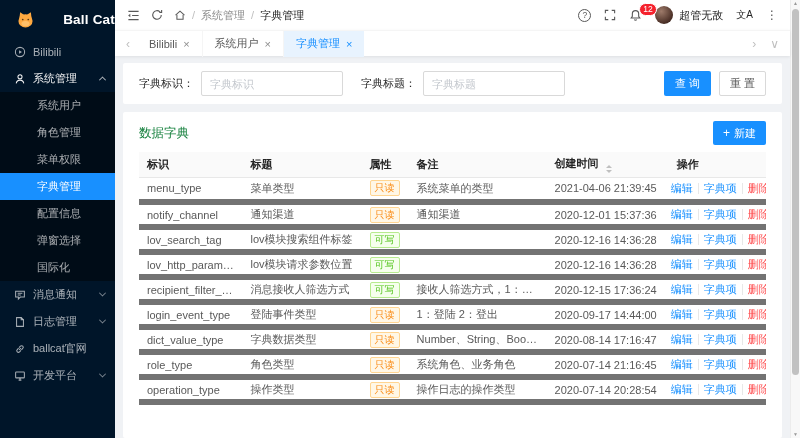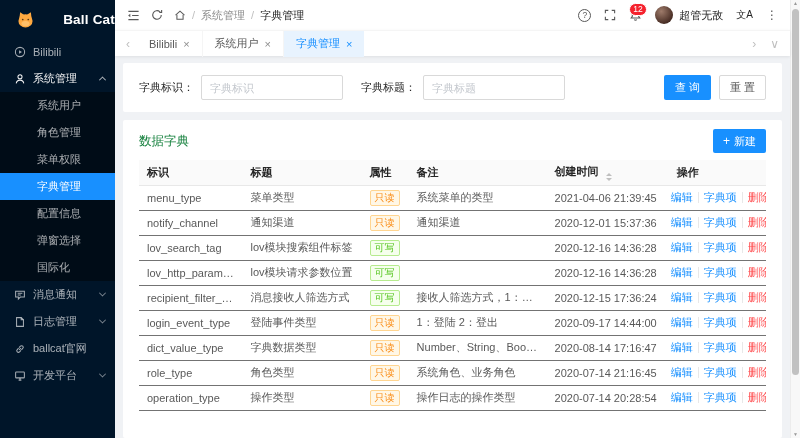--- a/index.html
+++ b/index.html
@@ -28,56 +28,56 @@
   
   .main { flex:1; min-width:0; display:flex; flex-direction:column; }
   .topbar { height:30px; background:#fff; display:flex; align-items:center; gap:11px; padding:0 12px; flex-shrink:0; }
   .icon-btn { color:#595959; display:flex; align-items:center; cursor:pointer; }
   .breadcrumb { display:flex; align-items:center; gap:6px; color:#8c8c8c; }
   .breadcrumb .sep { color:#bfbfbf; }
   .breadcrumb .current { color:#262626; }
   .topbar-right { margin-left:auto; display:flex; align-items:center; gap:13px; }
   .q-circle { width:13px; height:13px; border:1.2px solid #595959; border-radius:50%; font-size:8.5px; display:flex; align-items:center; justify-content:center; color:#595959; }
   .bell-wrap { position:relative; }
-  .badge { position:absolute; top:-6px; left:0; background:#f5222d; color:#fff; font-size:8.5px; height:13px; min-width:17px; padding:0 3px; border-radius:7px; border:1px solid #fff; display:flex; align-items:center; justify-content:center; }
+  .badge { position:absolute; top:-6px; left:10px; background:#f5222d; color:#fff; font-size:8.5px; height:13px; min-width:17px; padding:0 3px; border-radius:7px; border:1px solid #fff; display:flex; align-items:center; justify-content:center; }
   .avatar { width:18px; height:18px; border-radius:50%; background:radial-gradient(circle at 35% 30%, #9e7b6a, #4a2f26 70%, #241512); flex-shrink:0; }
   .user-area { display:flex; align-items:center; gap:6px; cursor:pointer; }
   .username { color:#262626; }
   .translate { font-size:10px; color:#262626; cursor:pointer; }
   .more-dots { color:#595959; font-size:12px; cursor:pointer; }
 
   .tabsbar { height:26px; background:#fff; border-top:1px solid #f5f5f5; box-shadow:0 1px 3px rgba(0,0,0,.08); display:flex; align-items:center; padding:0 4px; flex-shrink:0; position:relative; z-index:2; }
   .tab-nav { color:#bfbfbf; padding:0 7px; font-size:12px; cursor:pointer; }
   .tab { height:26px; display:flex; align-items:center; gap:6px; padding:0 12px; color:#595959; border-right:1px solid #f5f5f5; cursor:pointer; }
   .tab .close { color:#8c8c8c; font-size:11px; }
   .tab.active { background:#e8f3fe; color:#1890ff; border-right:none; }
   .tab.active .close { color:#1890ff; }
   .tabs-right { margin-left:auto; display:flex; align-items:center; }
 
   .content { flex:1; min-height:0; padding:7px 8px 0; display:flex; flex-direction:column; gap:8px; }
 
-  .search-card { background:#fff; border-radius:2px; height:49px; flex-shrink:0; display:flex; align-items:center; padding:0 16px; gap:18px; }
+  .search-card { background:#fff; border-radius:2px; height:41px; flex-shrink:0; display:flex; align-items:center; padding:0 16px; gap:18px; }
   .form-item { display:flex; align-items:center; gap:7px; }
   .form-item label { color:#262626; }
   .form-item input { width:142px; height:25px; border:1px solid #d9d9d9; border-radius:2px; padding:0 8px; font-size:11px; color:#262626; outline:none; font-family:inherit; }
   .form-item input::placeholder { color:#c3c7cd; }
   .search-actions { margin-left:auto; display:flex; gap:8px; }
   .btn { height:25px; padding:0 10px; border-radius:2px; font-size:11px; display:inline-flex; align-items:center; justify-content:center; cursor:pointer; border:1px solid transparent; white-space:nowrap; }
   .btn-primary { background:#1890ff; color:#fff; }
   .btn-default { background:#fff; border-color:#d9d9d9; color:#595959; }
 
   .table-card { background:#fff; border-radius:2px; flex:1; min-height:0; padding:6px 16px 0; display:flex; flex-direction:column; overflow:hidden; }
   .card-head { height:30px; display:flex; align-items:center; flex-shrink:0; }
   .card-title { font-size:12.5px; color:#15803d; }
   .btn-create { margin-left:auto; height:24px; background:#1890ff; color:#fff; border:none; border-radius:2px; padding:0 10px; font-size:11px; display:inline-flex; align-items:center; gap:4px; cursor:pointer; }
   .btn-create .plus { font-size:12px; }
 
   table { width:100%; border-collapse:collapse; table-layout:fixed; margin-top:4px; }
   thead th { background:#fafafa; height:25px; font-weight:bold; color:#262626; text-align:left; padding:0 8px; font-size:11px; border-bottom:1px solid #e8e8e8; white-space:nowrap; }
-  tbody td { height:25px; padding:0 8px; border-bottom:1px solid #737373; color:#595959; white-space:nowrap; overflow:hidden; text-overflow:ellipsis; }
+  tbody td { height:25px; padding:0 8px; border-bottom:6px solid #737373; color:#595959; white-space:nowrap; overflow:hidden; text-overflow:ellipsis; }
   .sorter { display:inline-flex; flex-direction:column; margin-left:4px; vertical-align:-1px; }
   .caret-up { width:0; height:0; border-left:3px solid transparent; border-right:3px solid transparent; border-bottom:3.5px solid #bfbfbf; margin-bottom:1.5px; }
   .caret-dn { width:0; height:0; border-left:3px solid transparent; border-right:3px solid transparent; border-top:3.5px solid #bfbfbf; }
   .tag { display:inline-block; font-size:10px; line-height:14px; padding:0 4px; border-radius:2px; border:1px solid; }
   .actions-cell { padding:0 2px; }
   .actions { display:flex; align-items:center; }
   .link { color:#1890ff; cursor:pointer; }
   .link.danger { color:#ff4d4f; }
   .vsep { width:1px; height:11px; background:#e8e8e8; margin:0 5px; flex-shrink:0; }
 

